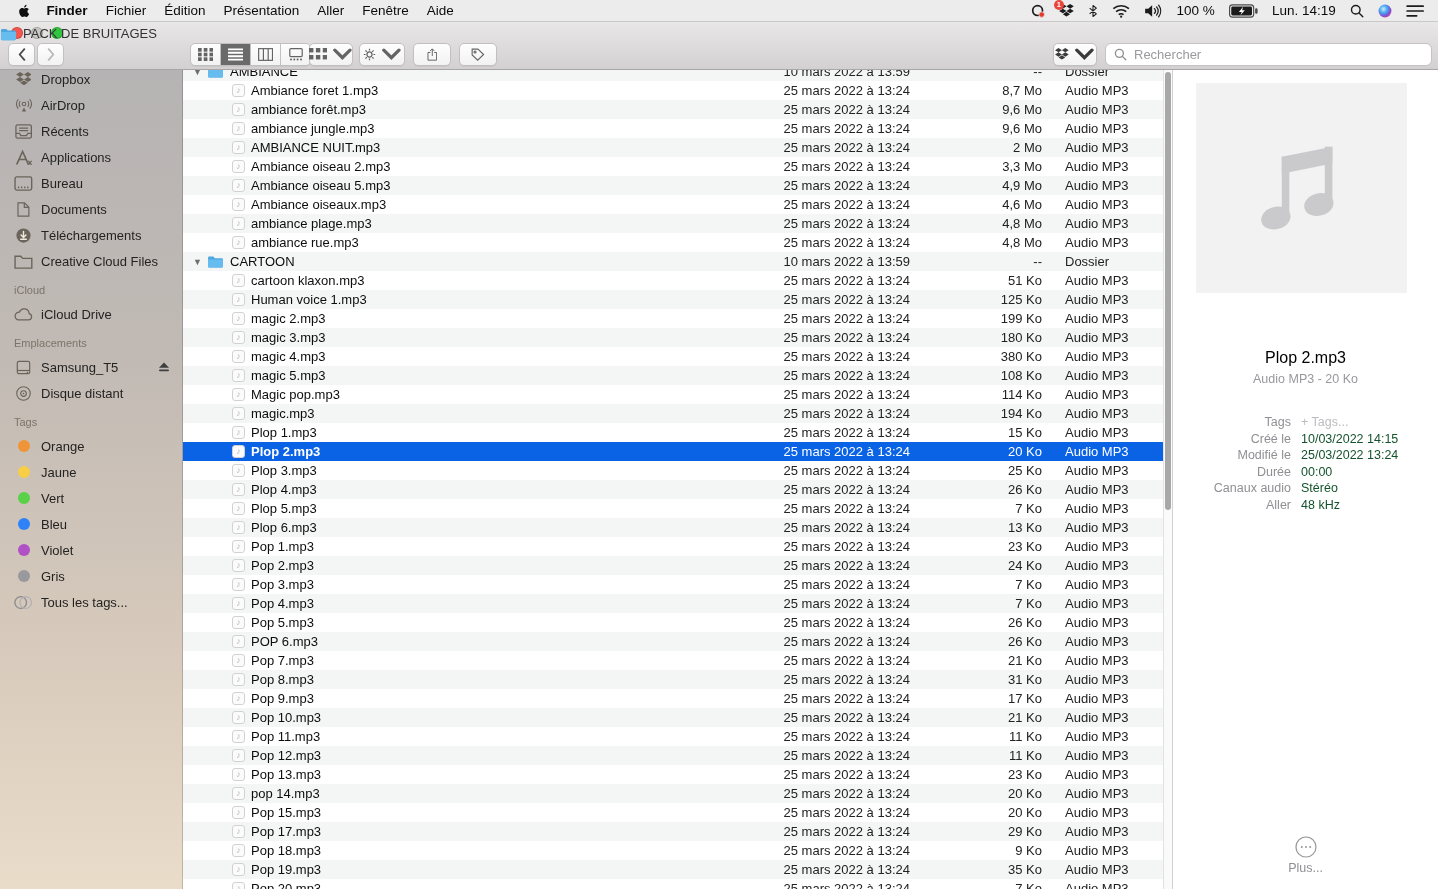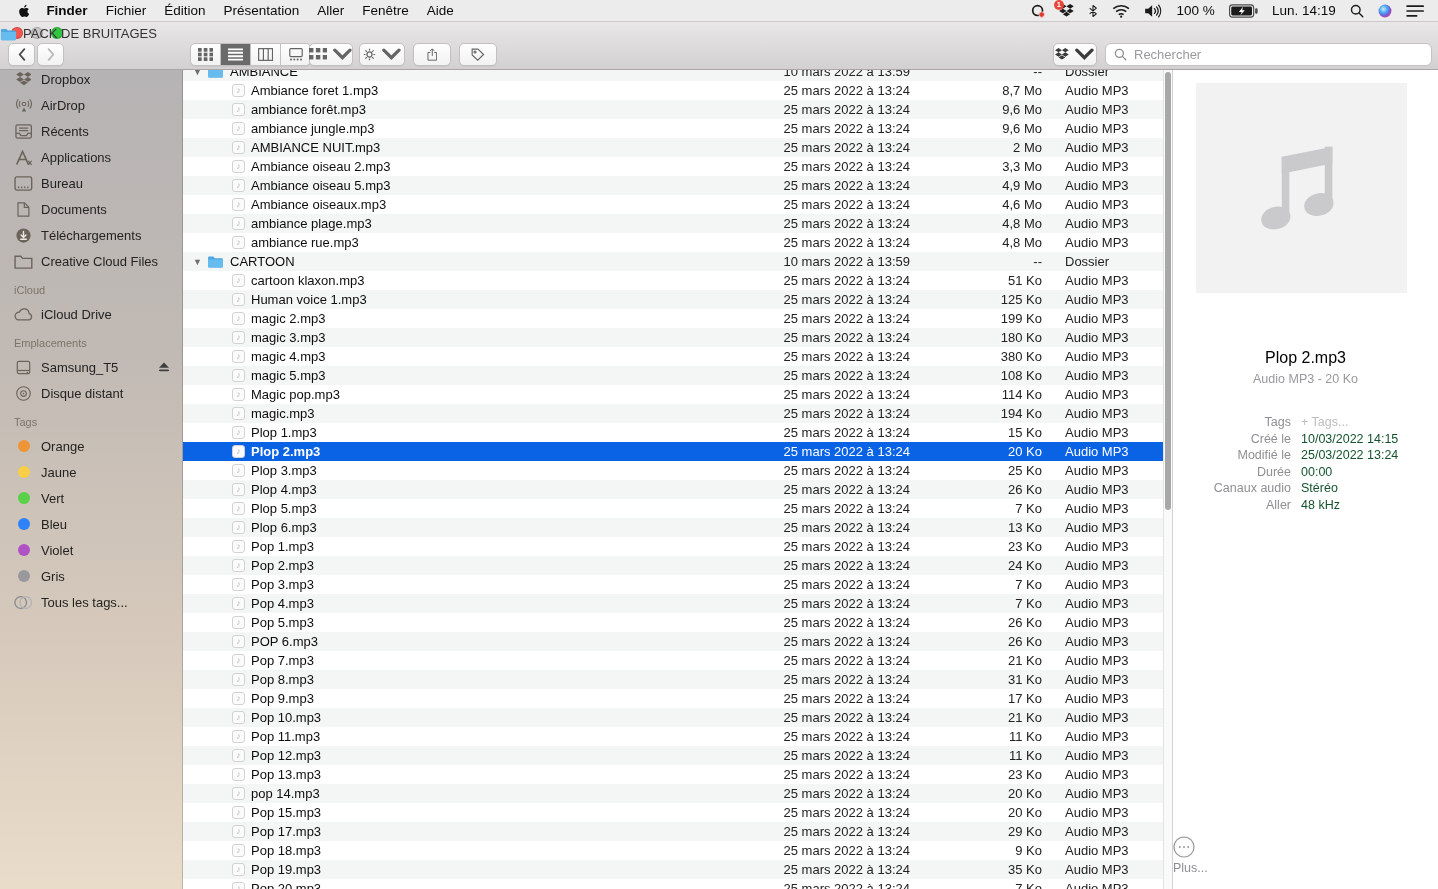--- a/index.html
+++ b/index.html
@@ -106,21 +106,21 @@
            display:flex;align-items:center;justify-content:center}
   .artwork svg{width:108px;height:108px}
   .pv-title{position:absolute;top:279px;left:0;right:0;text-align:center;font-size:16px;color:#000}
   .pv-sub{position:absolute;top:302px;left:0;right:0;text-align:center;font-size:12.5px;color:#98989d}
   .pv-fields{position:absolute;top:344px;left:0;right:12px}
   .pvrow{display:grid;grid-template-columns:118px 1fr;gap:0 10px;font-size:12.5px;line-height:16.5px}
   .pvlabel{text-align:right;color:#8f8f94}
   .pvvalue{color:#14532d}
   .pvvalue.muted{color:#bcbcc0}
   .pv-more{position:absolute;bottom:14px;left:0;right:0;display:flex;flex-direction:column;
-           align-items:flex-start;gap:3px;color:#8f8f94;font-size:12.5px}
+           align-items:center;gap:3px;color:#8f8f94;font-size:12.5px}
   .pv-more svg{height:22px}
 </style>
 </head>
 <body>
 
 <div class="menu-bar">
   <span class="icon mb-apple mb-ico">
       <svg viewBox="0 0 13 16" width="13" height="16" fill="#111">
         <path d="M10.8 8.5c0-1.7 1.4-2.5 1.5-2.6-.8-1.2-2.1-1.4-2.6-1.4-1.1-.1-2.1.6-2.6.6-.5 0-1.4-.6-2.3-.6-1.2 0-2.3.7-2.9 1.7-1.2 2.1-.3 5.2 1 6.9.6.8 1.3 1.8 2.2 1.7.9 0 1.2-.6 2.3-.6 1.1 0 1.4.6 2.3.6.9 0 1.5-.8 2.1-1.7.7-1 .9-1.9 1-2-.1 0-1.9-.7-2-2.6zM9 3.1c.5-.6.8-1.4.7-2.2-.7 0-1.5.5-2 1-.4.5-.8 1.3-.7 2.1.8.1 1.6-.4 2-.9z"></path>
       </svg>

